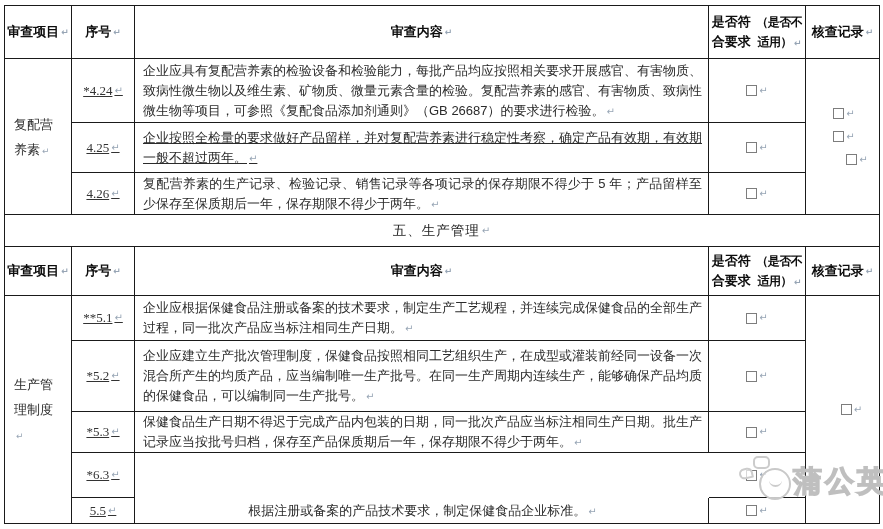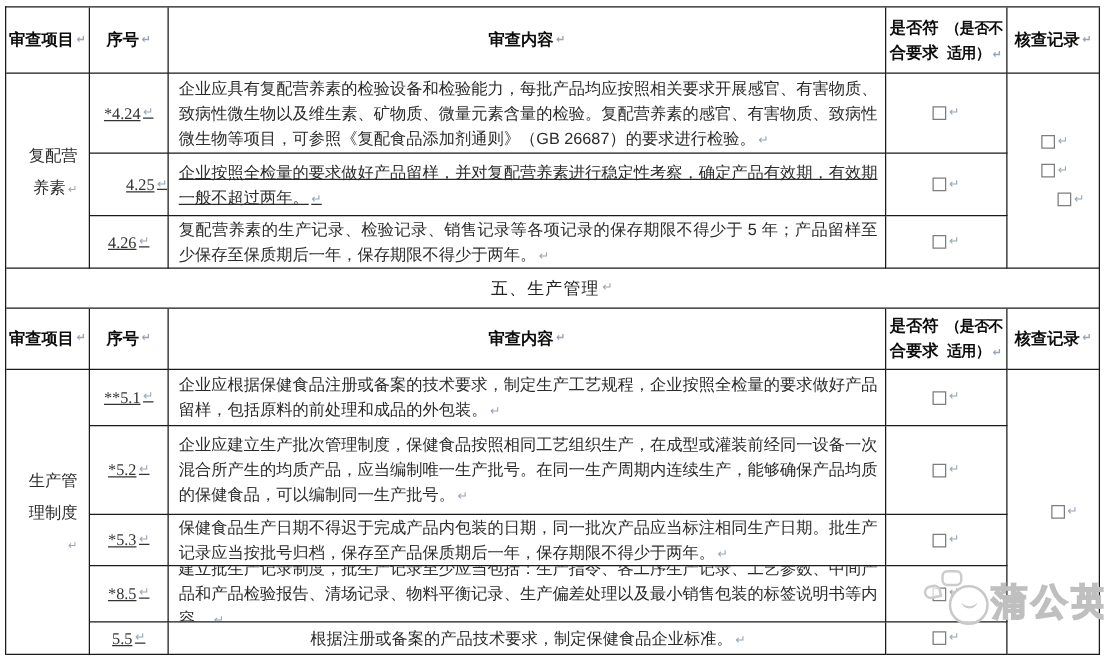--- a/index.html
+++ b/index.html
@@ -17,21 +17,21 @@
     color:#262626; font-size:13px;
   }
   .cell {
     border-right:1px solid #1a1a1a; border-bottom:1px solid #1a1a1a;
     display:flex; align-items:center; justify-content:center;
     overflow:hidden;
   }
   .th { font-weight:700; color:#0d0d0d; text-align:center; line-height:20px; }
   .th-compliance { flex-direction:row; }
   .th-compliance .l2 { font-size:12px; letter-spacing:-0.5px; }
-  .project-cell { text-align:right; line-height:25px; padding:0 9px; color:#2b2b2b; }
+  .project-cell { text-align:left; line-height:25px; padding:0 9px; color:#2b2b2b; }
   .serial-cell { font-family:"Liberation Serif","DejaVu Serif",serif; color:#333; font-size:13px;text-decoration:underline; }
   .content-cell {
     justify-content:center; text-align:justify;
     padding:2px 6px 2px 8px; line-height:20px; color:#2b2b2b;
   }
   .divider-cell { grid-column:1 / 6; font-size:13.5px; color:#222; letter-spacing:1px; }
   .cb {
     display:inline-block; width:11px; height:11px;
     border:1px solid #7d7d7d; background:#fff; vertical-align:middle;
   }
@@ -94,21 +94,21 @@
     <div class="cell content-cell" style="grid-column:3;grid-row:2;">
       <div><span>企业应具有复配营养素的检验设备和检验能力，每批产品均应按照相关要求开展感官、有害物质、致病性微生物以及维生素、矿物质、微量元素含量的检验。复配营养素的感官、有害物质、致病性微生物等项目，可参照《复配食品添加剂通则》（GB 26687）的要求进行检验。</span><span class="ret">↵</span></div>
     </div>
     <div class="cell" style="grid-column:4;grid-row:2;">
       <span class="cbline">
           <span class="cb"></span>
           <span class="ret">↵</span>
         </span>
     </div>
 
-    <div class="cell serial-cell" style="grid-column:2;grid-row:3;justify-content:flex-end;">
+    <div class="cell serial-cell" style="grid-column:2;grid-row:3;">
       <span>4.25</span>
         <span class="ret">↵</span>
     </div>
     <div class="cell content-cell" style="grid-column:3;grid-row:3;text-decoration:underline;">
       <div><span>企业按照全检量的要求做好产品留样，并对复配营养素进行稳定性考察，确定产品有效期，有效期一般不超过两年。</span><span class="ret">↵</span></div>
     </div>
     <div class="cell" style="grid-column:4;grid-row:3;">
       <span class="cbline">
           <span class="cb"></span>
           <span class="ret">↵</span>
@@ -174,21 +174,21 @@
 
     <div class="cell project-cell" style="grid-column:1;grid-row:7/12;">
       <span><span>生产管理制度</span><span class="ret ret-sm">↵</span></span>
     </div>
 
     <div class="cell serial-cell" style="grid-column:2;grid-row:7;">
       <span>**5.1</span>
         <span class="ret">↵</span>
     </div>
     <div class="cell content-cell" style="grid-column:3;grid-row:7;">
-      <div><span>企业应根据保健食品注册或备案的技术要求，制定生产工艺规程，企业按照全检量的要求做好产品留样，包括原料的前处理和成品的外包装。</span><span class="ret">↵</span></div>
+      <div><span>企业应根据保健食品注册或备案的技术要求，制定生产工艺规程，并连续完成保健食品的全部生产过程，同一批次产品应当标注相同生产日期。</span><span class="ret">↵</span></div>
     </div>
     <div class="cell" style="grid-column:4;grid-row:7;">
       <span class="cbline">
           <span class="cb"></span>
           <span class="ret">↵</span>
         </span>
     </div>
 
     <div class="cell serial-cell" style="grid-column:2;grid-row:8;">
       <span>*5.2</span>
@@ -212,25 +212,22 @@
       <div><span>保健食品生产日期不得迟于完成产品内包装的日期，同一批次产品应当标注相同生产日期。批生产记录应当按批号归档，保存至产品保质期后一年，保存期限不得少于两年。</span><span class="ret">↵</span></div>
     </div>
     <div class="cell" style="grid-column:4;grid-row:9;">
       <span class="cbline">
           <span class="cb"></span>
           <span class="ret">↵</span>
         </span>
     </div>
 
     <div class="cell serial-cell" style="grid-column:2;grid-row:10;">
-      <span>*8.5</span>
-        <span class="ret">↵</span>
-    </div>
-    <div class="cell content-cell" style="grid-column:3;grid-row:10;">
-      <div><span>建立批生产记录制度，批生产记录至少应当包括：生产指令、各工序生产记录、工艺参数、中间产品和产品检验报告、清场记录、物料平衡记录、生产偏差处理以及最小销售包装的标签说明书等内容。</span><span class="ret">↵</span></div>
+      <span>*6.3</span>
+        <span class="ret">↵</span>
     </div>
     <div class="cell" style="grid-column:4;grid-row:10;">
       <span class="cbline">
           <span class="cb"></span>
           <span class="ret">↵</span>
         </span>
     </div>
 
     <div class="cell serial-cell" style="grid-column:2;grid-row:11;">
       <span>5.5</span>

